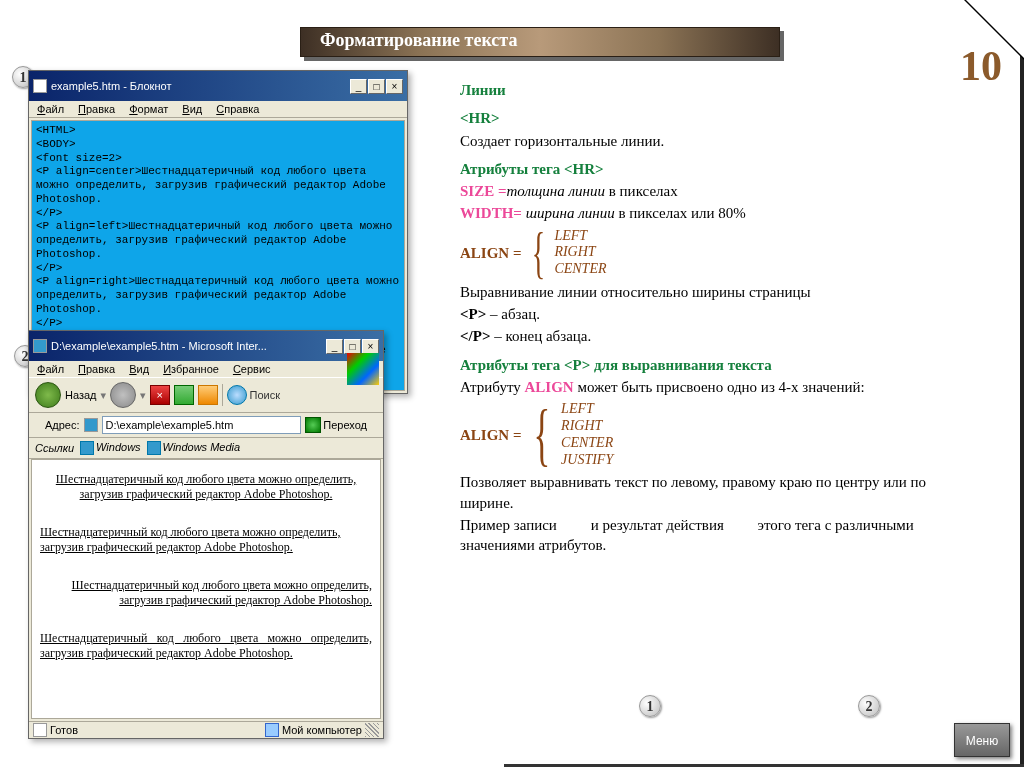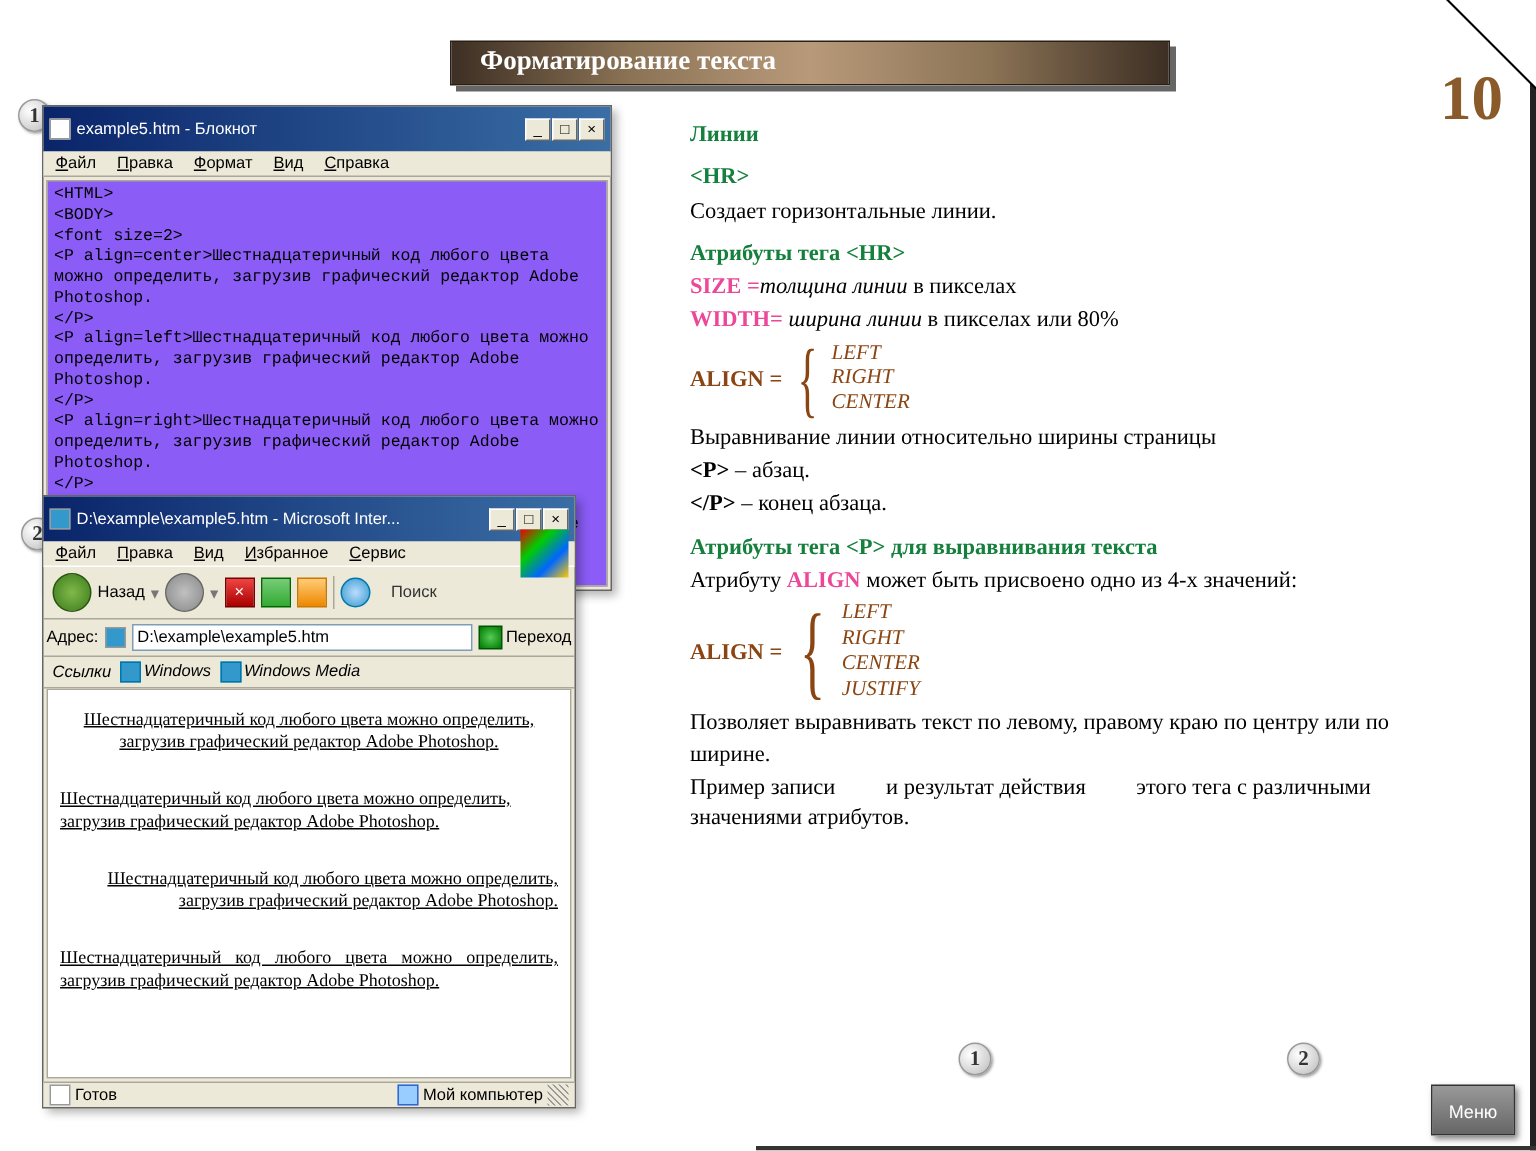--- a/index.html
+++ b/index.html
@@ -109,21 +109,21 @@
   .np-menu {
     background:#ece9d8;
     padding:1px 2px;
     display:flex;
     gap:2px;
     border-bottom:1px solid #aca899;
   }
   .np-menu span { padding:1px 6px; }
   .np-menu span:first-letter { text-decoration: underline; }
   .np-body {
-    background:#8b5cf6;
+    background:#0ea5e9;
     border:1px solid #aca899;
     margin:2px;
     padding:3px 4px;
     font-family:"Courier New", monospace;
     font-size:11px;
     line-height:1.25;
     height:271px;
     overflow:hidden;
     color:#000;
   }
@@ -154,24 +154,24 @@
     display:flex;align-items:center;gap:4px;padding:4px 6px;
     border-top:1px solid #fff;border-bottom:1px solid #aca899;
   }
   .ie-tb-btn{width:26px;height:26px;border-radius:50%;}
   .ie-back{background:radial-gradient(circle,#7fba4b,#3d7a1a);border:1px solid #2a5510;}
   .ie-fwd{background:radial-gradient(circle,#c0c0c0,#888);border:1px solid #666;}
   .ie-sm{width:20px;height:20px;}
   .ie-stop{background:linear-gradient(#e44,#a00);border:1px solid #700;color:#fff;text-align:center;line-height:18px;}
   .ie-refresh{background:linear-gradient(#7c7,#3a3);border:1px solid #060;}
   .ie-home{background:linear-gradient(#fc7,#e80);border:1px solid #c70;}
-  .ie-search{display:flex;align-items:center;gap:14px;color:#333;}
+  .ie-search{display:flex;align-items:center;gap:3px;color:#333;}
   .ie-mag{width:20px;height:20px;border-radius:50%;background:radial-gradient(circle,#bdf,#39c);border:1px solid #07a;}
   .ie-addr{
-    display:flex;align-items:center;gap:4px;padding:3px 2px;border-bottom:1px solid #aca899;
+    display:flex;align-items:center;gap:4px;padding:3px 16px;border-bottom:1px solid #aca899;
   }
   .ie-addr input{flex:1;height:18px;font-size:11px;padding:0 3px;border:1px solid #7f9db9;}
   .ie-go{display:flex;align-items:center;gap:2px;}
   .ie-go-icon{width:16px;height:16px;background:radial-gradient(circle,#5c5,#070);border:1px solid #050;}
   .ie-links{
     padding:3px 6px;display:flex;gap:6px;align-items:center;border-bottom:1px solid #aca899;font-style:italic;
   }
   .ie-link-icon{width:14px;height:14px;display:inline-block;background:#39c;border:1px solid #07a;vertical-align:middle;margin-right:2px;}
   .ie-content{
     background:#fff;margin:0 2px 2px 2px;border:1px solid #aca899;

